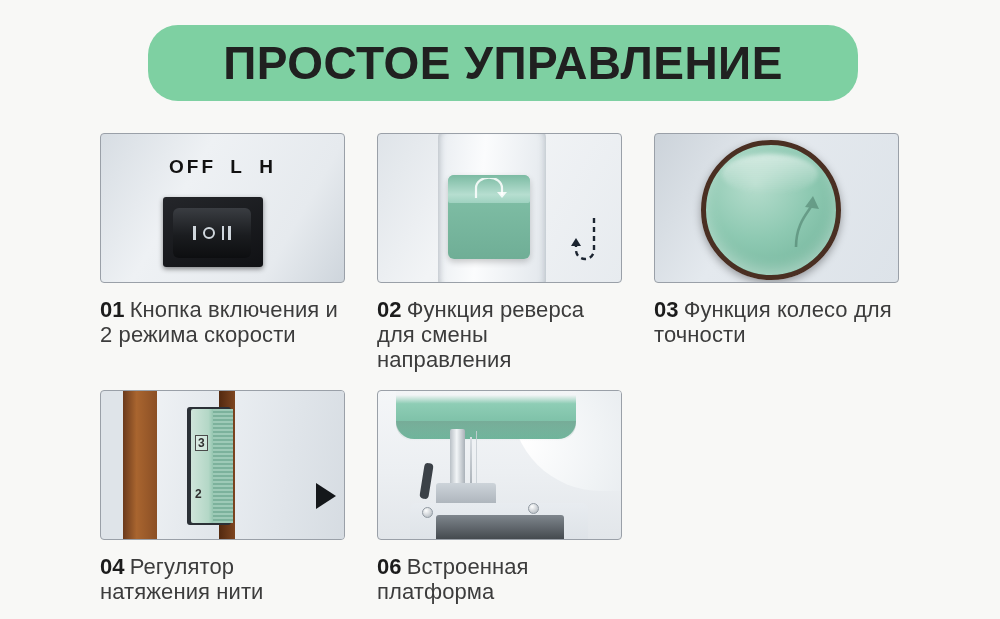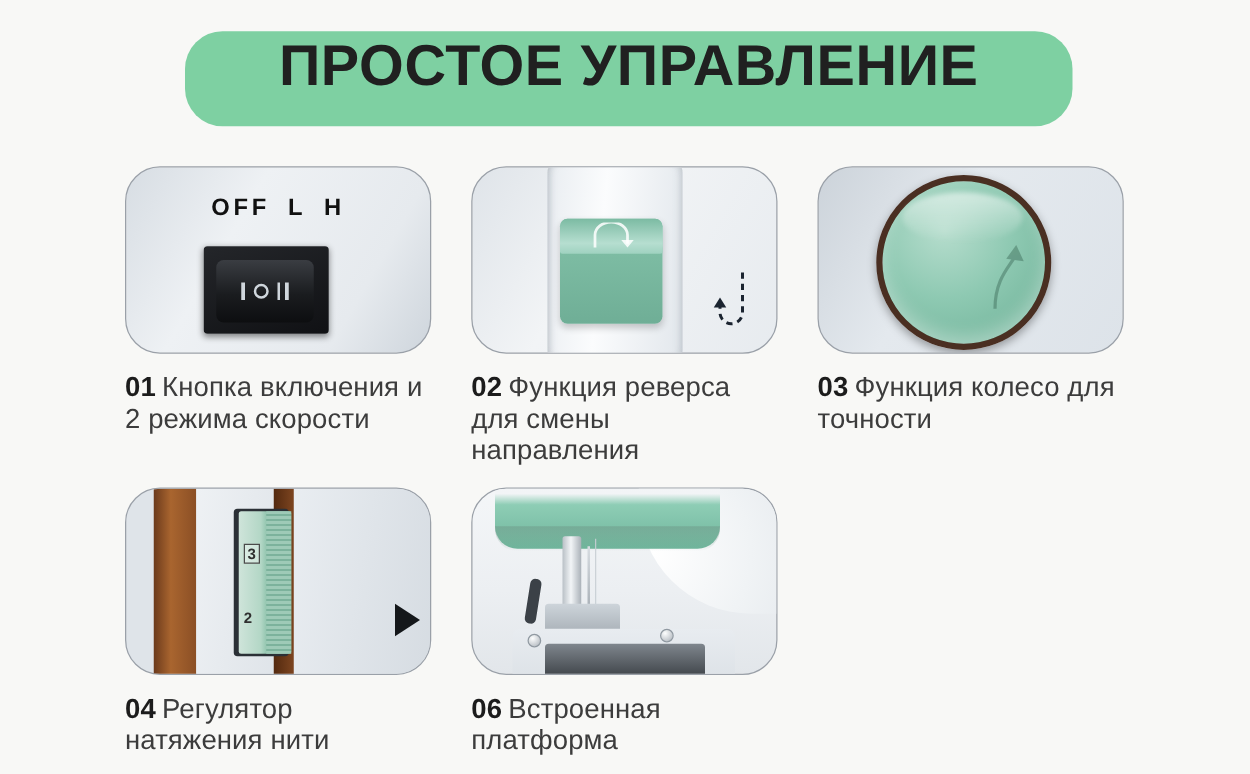--- a/index.html
+++ b/index.html
@@ -11,21 +11,21 @@
   }
   .page { position: relative; width: 1000px; height: 619px; }
 
   
   .title-pill {
     position: absolute;
     left: 148px; top: 25px;
     width: 710px; height: 76px;
     background: #7ed0a2;
     border-radius: 30px;
-    display: flex; justify-content: center;
+    display: flex; align-items: center; justify-content: center;
   }
   .title-text {
     font-size: 46px;
     font-weight: 700;
     letter-spacing: 0.5px;
     color: #202020;
     white-space: nowrap;
     font-family: "Liberation Sans", "DejaVu Sans", sans-serif;
   }
 
@@ -38,21 +38,21 @@
     grid-template-columns: 245px 245px 245px;
     column-gap: 32px;
     row-gap: 0px;
   }
   .cell { width: 245px; }
   .cell.row2 { margin-top: 18px; }
 
   .photo {
     position: relative;
     width: 245px; height: 150px;
-    border-radius: 28px;
+    border-radius: 4px;
     border: 1px solid #9aa0a8;
     overflow: hidden;
     background: #e8ebee;
   }
 
   .caption {
     margin-top: 14px;
     font-size: 22px;
     line-height: 25px;
     color: #3c3c3c;

